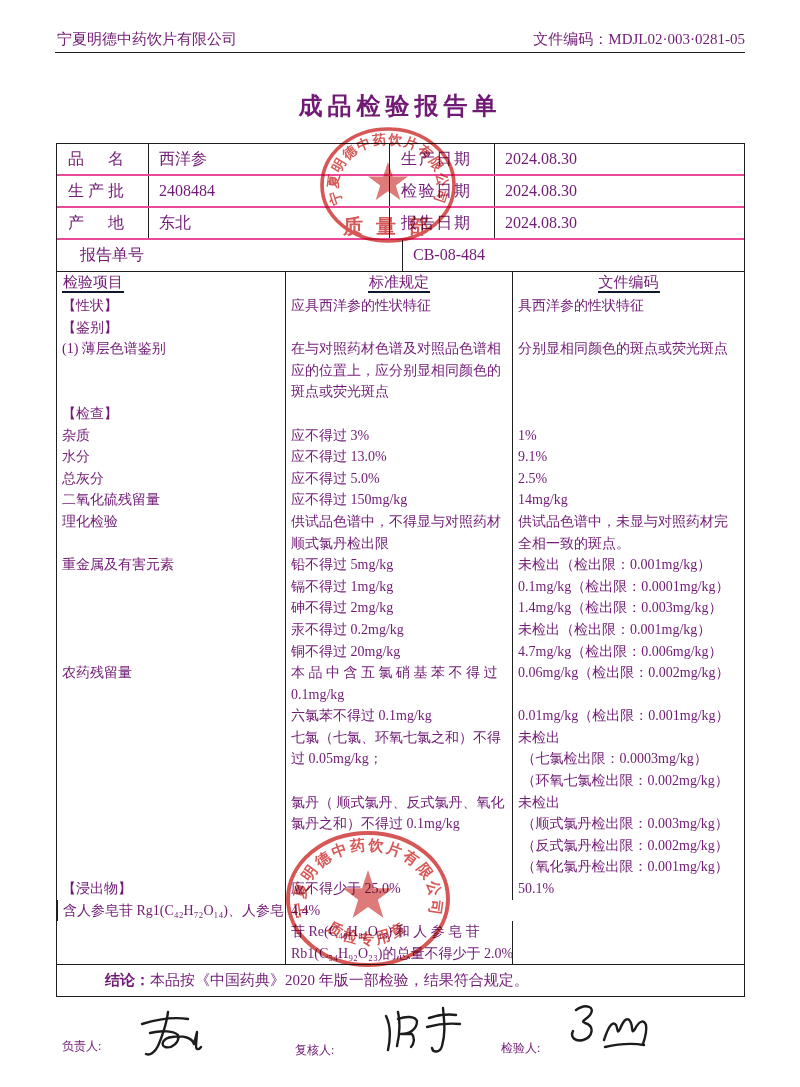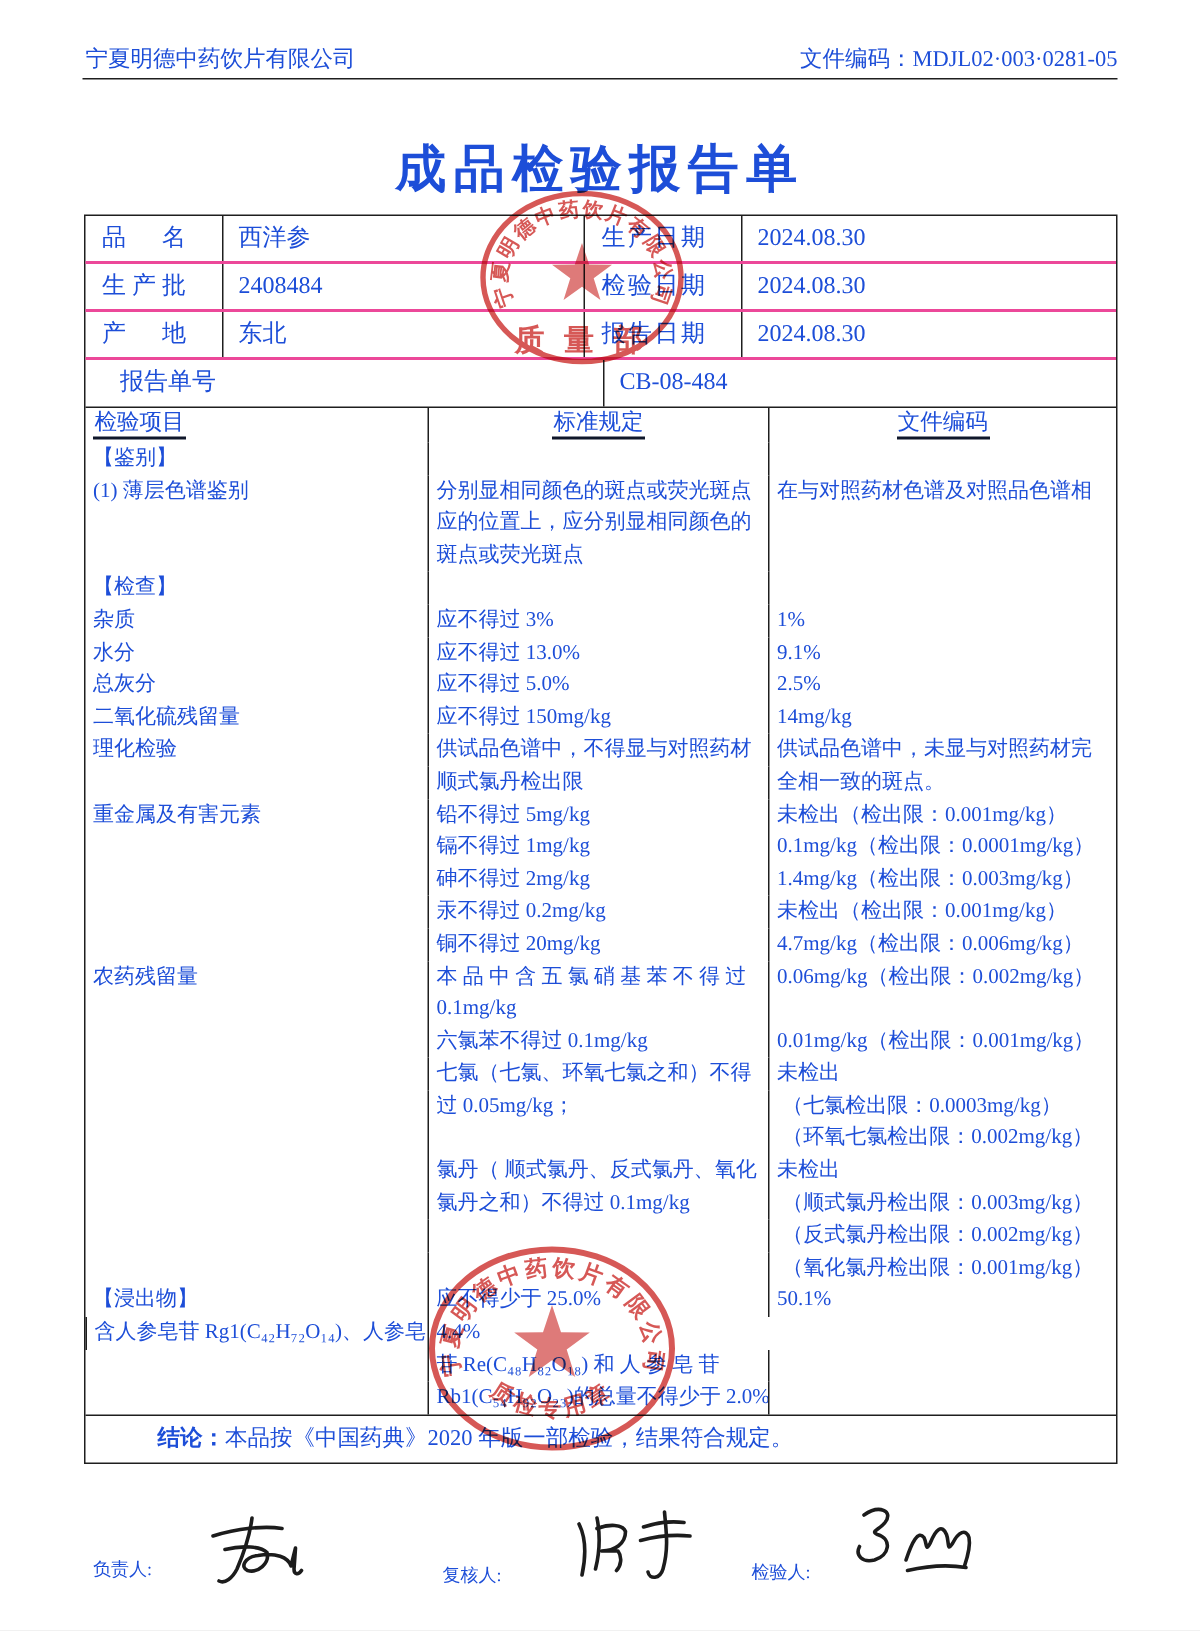--- a/index.html
+++ b/index.html
@@ -1,27 +1,27 @@
 <!DOCTYPE html>
 <html><head>
 <meta charset="utf-8">
 <style>
   * { margin:0; padding:0; box-sizing:border-box; }
   html,body { background:#e8e8e8; }
   #page {
     position:relative; width:800px; height:1087px; background:#ffffff;
-    font-family:"Liberation Serif","DejaVu Serif",serif; color:#1d4ed8;
+    font-family:"Liberation Serif","DejaVu Serif",serif; color:#701a75;
     margin:0 auto; overflow:hidden;
   }
   
   .hdr-company { position:absolute; left:57px; top:30px; font-size:15px; }
   .hdr-code    { position:absolute; right:55px; top:30px; font-size:15px; }
   .hdr-rule    { position:absolute; left:55px; top:52px; width:690px; height:1px; background:#1e1e1e; }
   .doc-title   { position:absolute; left:0; top:90px; width:800px; text-align:center;
-                 font-size:34px; font-weight:bold; letter-spacing:5px; }
+                 font-size:24px; font-weight:bold; letter-spacing:5px; }
   
   .report-table { position:absolute; left:56px; top:143px; width:689px; border:1px solid #1e1e1e; background:transparent; }
   .irow { display:grid; grid-template-columns:78px 254px 92px 263px; height:32px; border-bottom:2px solid #ec4899; }
   .rrow { display:grid; grid-template-columns:332px 355px; height:32px; border-bottom:1px solid #1e1e1e; }
   .icell { font-size:16px; line-height:30px; overflow:hidden; white-space:pre; }
   .ilabel { padding:0 11px; text-align:justify; text-align-last:justify; white-space:normal; }
   .ival  { padding-left:10px;margin-left:13px; }
   .bl { border-left:1px solid #1e1e1e; }
   
   .mhead { display:grid; grid-template-columns:228px 227px 232px; height:23px; }
@@ -81,28 +81,33 @@
     </div>
 
     <div class="mhead">
       <div class="hc hc1"><span>检验项目</span></div>
       <div class="hc hc2"><span>标准规定</span></div>
       <div class="hc hc3"><span>文件编码</span></div>
     </div>
 
     <div class="main-lines">
         <div class="mrow">
+          <div class="mc mc1">【性状】</div>
+          <div class="mc mc2">应具西洋参的性状特征</div>
+          <div class="mc mc3">具西洋参的性状特征</div>
+        </div>
+        <div class="mrow">
           <div class="mc mc1">【鉴别】</div>
           <div class="mc mc2"></div>
           <div class="mc mc3"></div>
         </div>
         <div class="mrow">
           <div class="mc mc1">(1) 薄层色谱鉴别</div>
+          <div class="mc mc2">在与对照药材色谱及对照品色谱相</div>
           <div class="mc mc3">分别显相同颜色的斑点或荧光斑点</div>
-          <div class="mc mc2">在与对照药材色谱及对照品色谱相</div>
         </div>
         <div class="mrow">
           <div class="mc mc1"></div>
           <div class="mc mc2">应的位置上，应分别显相同颜色的</div>
           <div class="mc mc3"></div>
         </div>
         <div class="mrow">
           <div class="mc mc1"></div>
           <div class="mc mc2">斑点或荧光斑点</div>
           <div class="mc mc3"></div>

